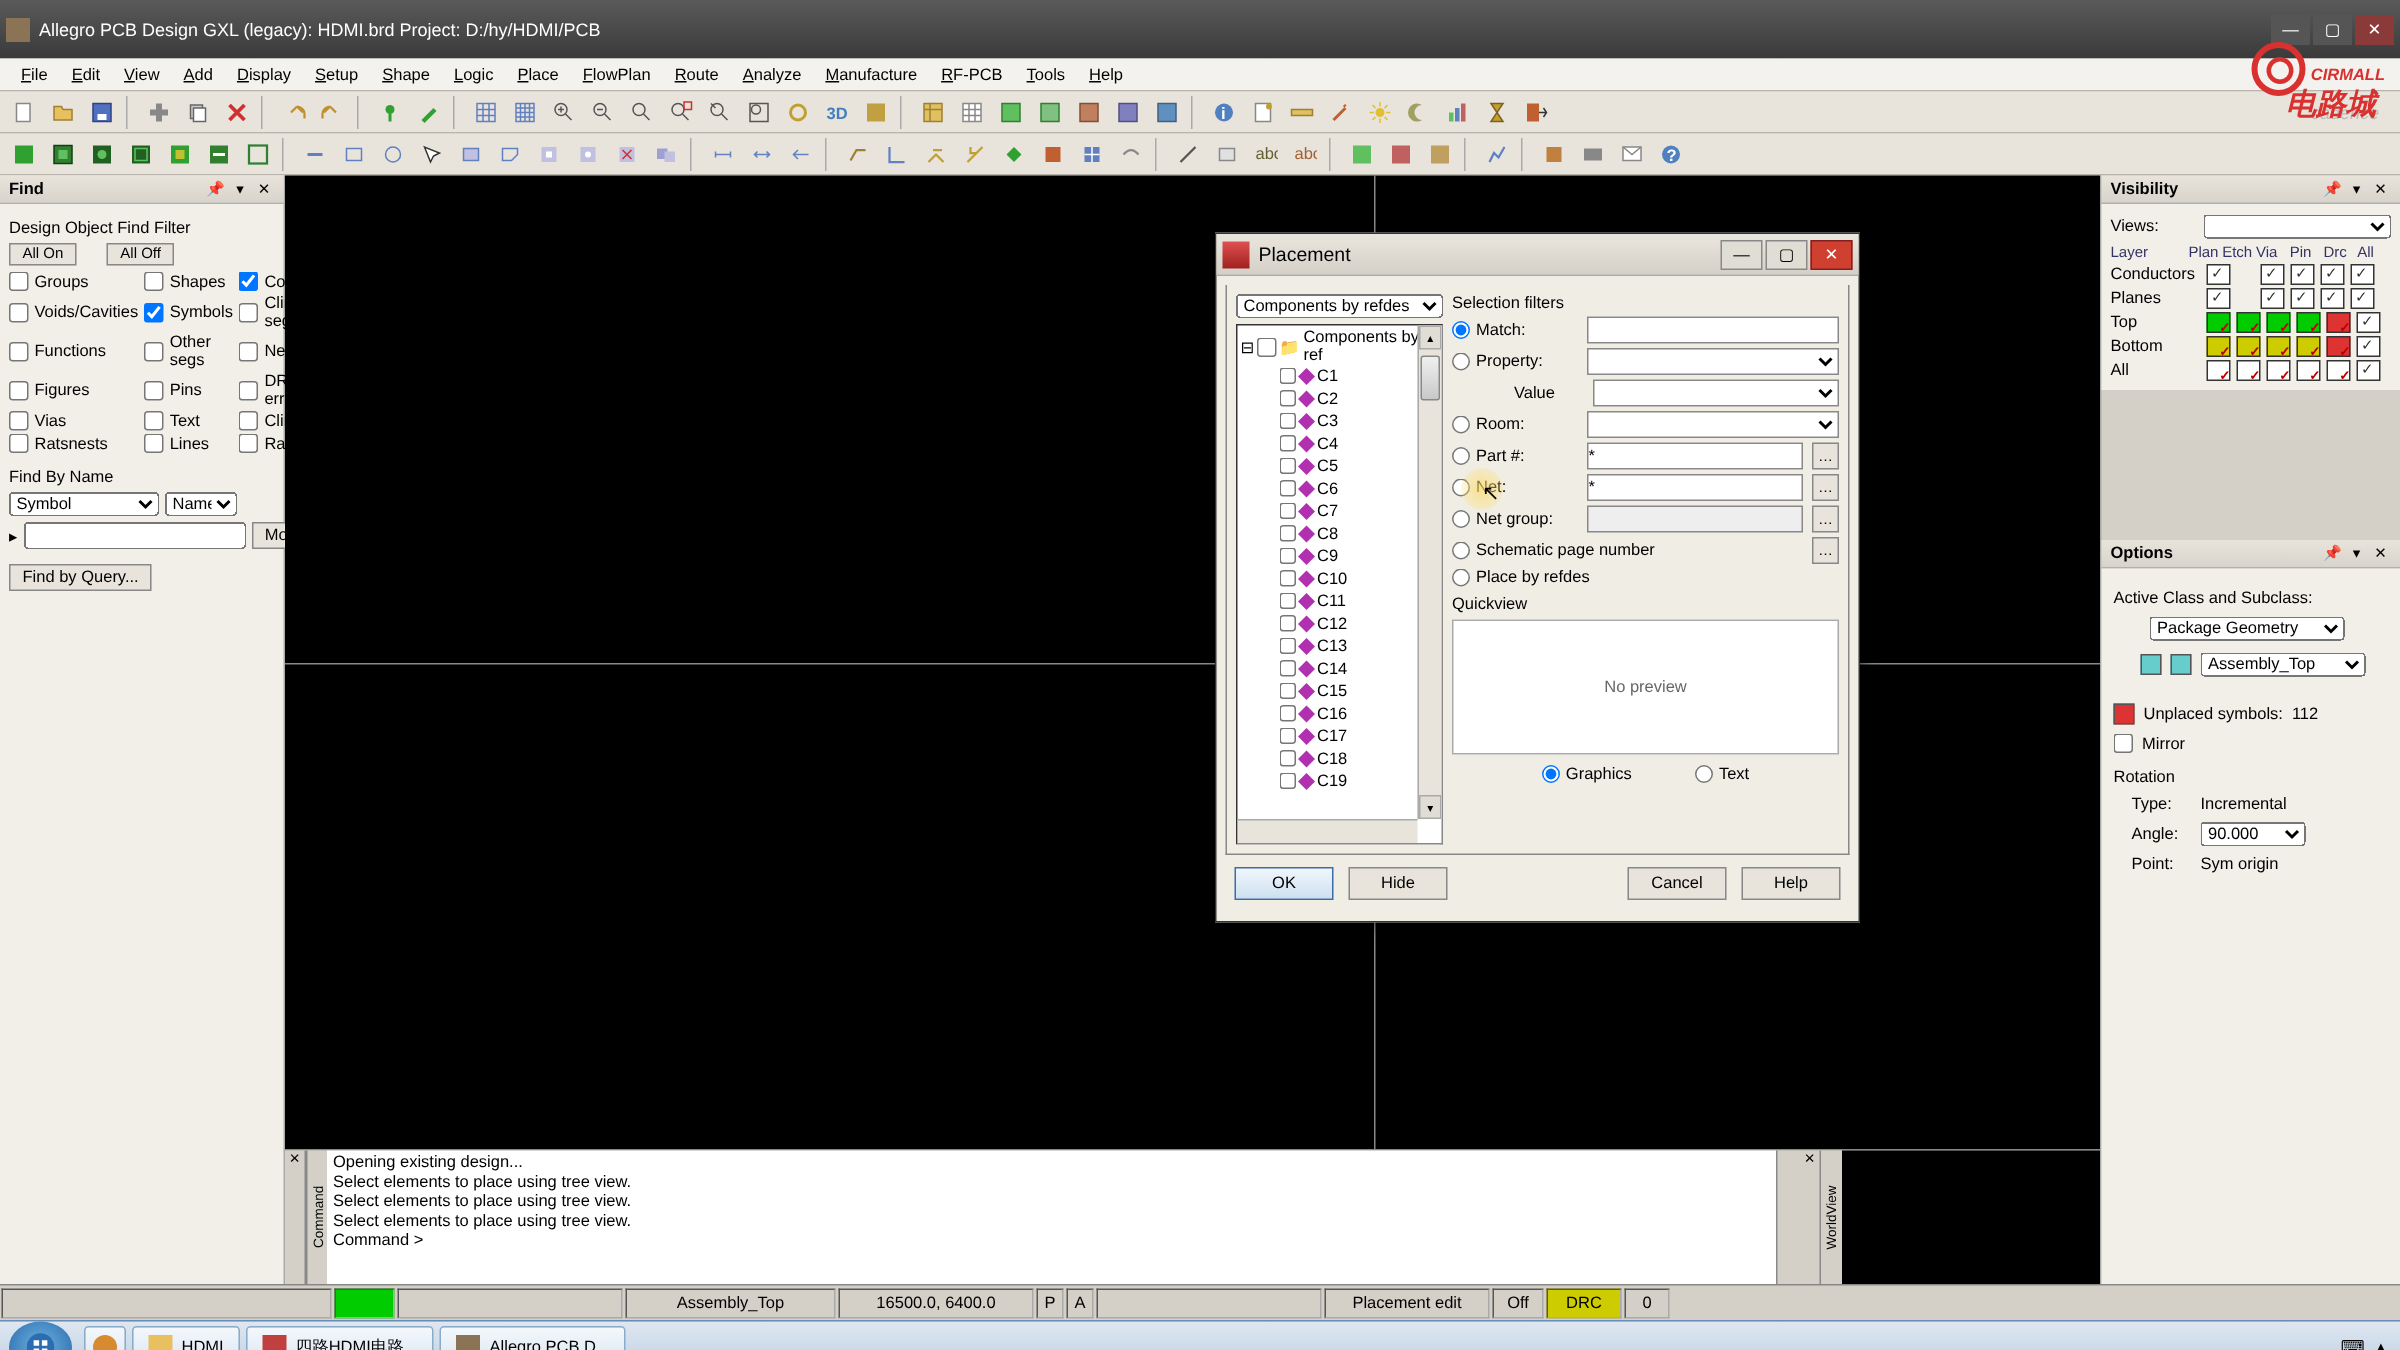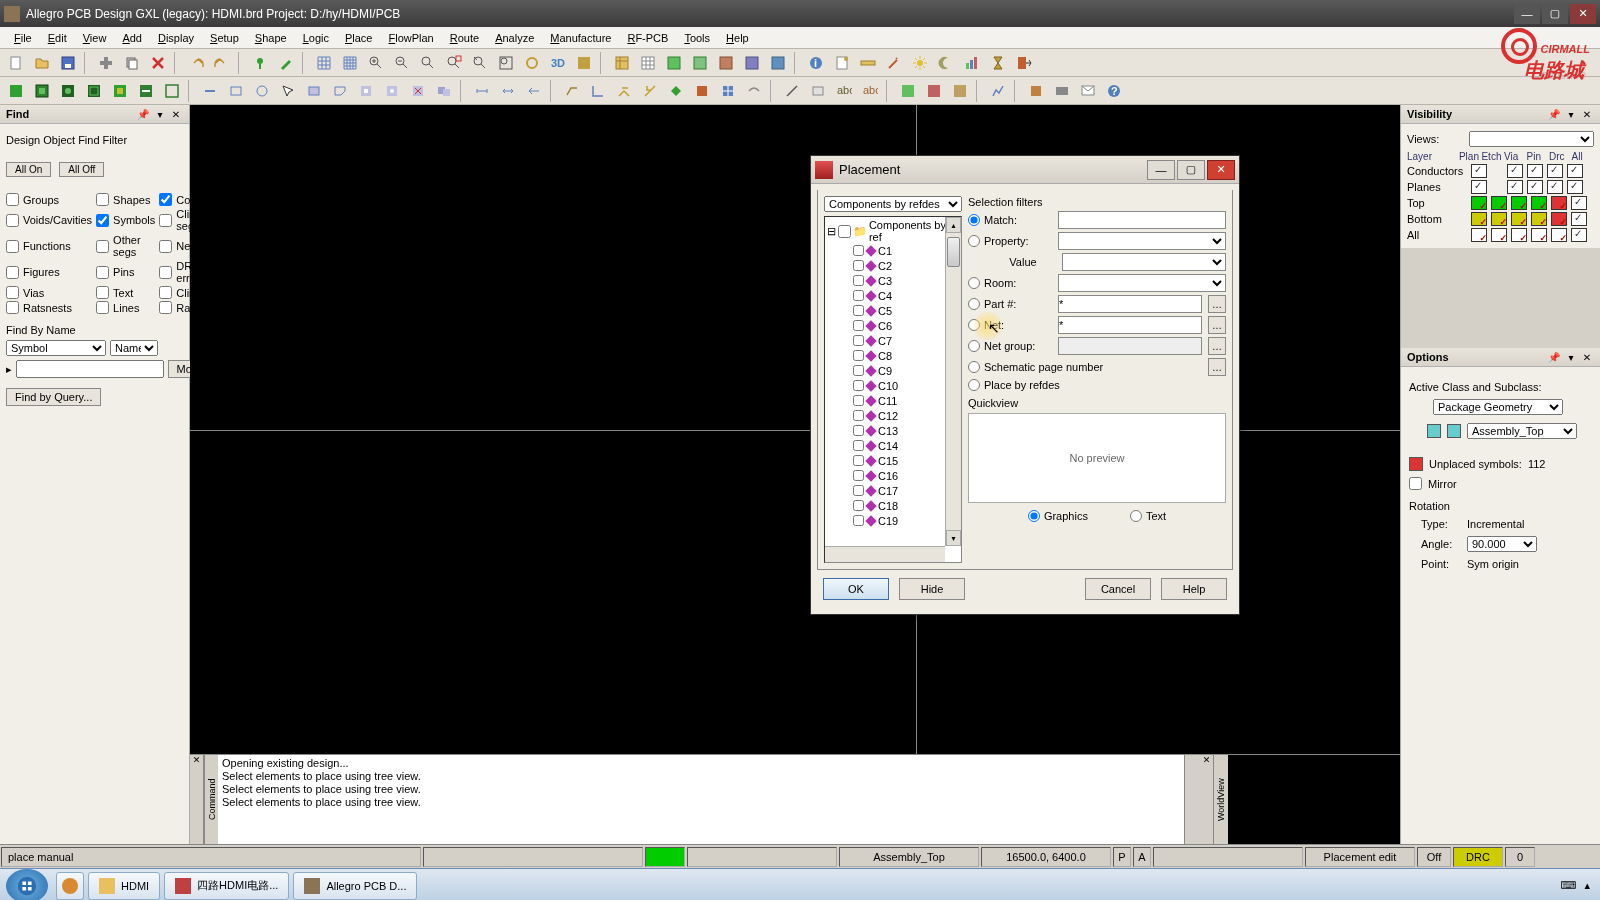--- a/index.html
+++ b/index.html
@@ -1,19 +1,19 @@
 <!DOCTYPE html>
 <html><head>
 <meta charset="utf-8">
 <style>
 * { margin:0; padding:0; box-sizing:border-box; font-family:"Segoe UI",Tahoma,sans-serif; font-size:11px; user-select:none; }
 body { width:1600px; height:900px; background:#d4d0c8; overflow:hidden; position:relative; }
 
 
-.titlebar { height:27px; background:linear-gradient(#5a5a5a,#3a3a3a); display:flex; align-items:center; color:#fff; padding:0 4px; }
+.titlebar { height:39px; background:linear-gradient(#5a5a5a,#3a3a3a); display:flex; align-items:center; color:#fff; padding:0 4px; }
 .titlebar .icon { width:16px; height:16px; background:#8b7355; margin-right:6px; }
 .titlebar .title { flex:1; font-size:12px; }
 .winbtn { width:26px; height:20px; background:#555; color:#fff; display:flex; align-items:center; justify-content:center; margin-left:2px; cursor:pointer; }
 .winbtn.close { background:#8b3a3a; }
 
 
 .watermark { position:absolute; right:10px; top:28px; color:#d93030; font-size:28px; font-weight:bold; font-style:italic; z-index:100; pointer-events:none; line-height:1; }
 .watermark .ring { display:inline-block; width:36px; height:36px; border:4px solid #d93030; border-radius:50%; vertical-align:middle; margin-right:4px; position:relative; }
 .watermark .ring::after { content:''; position:absolute; left:6px; top:6px; width:12px; height:12px; border:3px solid #d93030; border-radius:50%; }
 .watermark .cn { font-size:20px; display:block; text-align:right; margin-top:-4px; padding-right:6px; }
@@ -32,21 +32,21 @@
 
 .main { display:flex; height:calc(100% - 25px - 22px - 28px - 28px - 24px - 34px); }
 
 
 .find-panel { width:190px; background:#f2efe8; border-right:1px solid #aaa; display:flex; flex-direction:column; }
 .panel-hdr { background:linear-gradient(#e8e4dc,#d8d4cc); border-bottom:1px solid #b0b0b0; padding:2px 6px; display:flex; align-items:center;justify-content:space-between; }
 .panel-hdr .t { flex:1; font-weight:bold; }
 .panel-hdr .pin, .panel-hdr .dn, .panel-hdr .x { width:14px; height:14px; margin-left:2px; display:flex; align-items:center; justify-content:center; cursor:pointer; font-size:10px; }
 .find-body { padding:6px; }
 .find-body .sect { font-size:11px; margin:4px 0; }
-.onoff { display:flex; gap:8px; margin:16px 0; }
+.onoff { display:flex; gap:20px; margin:4px 0; }
 .onoff button { padding:1px 8px; background:#e8e4dc; border:1px solid #888; cursor:pointer; font-size:10px; }
 .chk-grid { display:grid; grid-template-columns:1fr 1fr 1fr; gap:2px 4px; margin:4px 0; }
 .chk { display:flex; align-items:center; gap:4px; font-size:11px; }
 .chk input { width:13px; height:13px; }
 .find-name { margin-top:10px; }
 .find-name select { width:100px; font-size:11px; }
 .find-name .row { display:flex; gap:4px; margin:4px 0; align-items:center; }
 .find-name input[type=text] { flex:1; font-size:11px; padding:1px; }
 .find-name button { padding:2px 8px; background:#e8e4dc; border:1px solid #888; cursor:pointer; font-size:11px; }
 
@@ -684,20 +684,21 @@
       </div>
     </div>
     <div class="console-wrap">
       <div class="console-close">✕</div>
       <div class="console-tab">Command</div>
       <div class="console" id="console">
           <div class="ln">Opening existing design...</div>
           <div class="ln">Select elements to place using tree view.</div>
           <div class="ln">Select elements to place using tree view.</div>
           <div class="ln">Select elements to place using tree view.</div>
+          <div class="ln">Command &gt;</div>
         </div>
       <div style="width:16px;background:#d4d0c8;border-left:1px solid #888"></div>
       <div class="wv-wrap">
         <div class="wv-close">✕</div>
         <div class="wv-tab">WorldView</div>
         <div class="wv-view"></div>
       </div>
     </div>
   </div>
 
@@ -803,21 +804,20 @@
         </div>
       <div class="opt-row" style="margin-left:12px">
           <span style="width:40px">Point:</span>
           <span>Sym origin</span>
         </div>
     </div>
   </div>
 </div>
 
 <div class="statusbar">
-  <div class="cell" style="flex:0 0 420px">place manual</div>
   <div class="cell" style="flex:0 0 220px"></div>
   <div class="cell green" style="width:40px"></div>
   <div class="cell" style="width:150px"></div>
   <div class="cell" style="width:140px;justify-content:center">Assembly_Top</div>
   <div class="cell" style="width:130px;justify-content:center">16500.0, 6400.0</div>
   <div class="cell" style="width:18px;justify-content:center">P</div>
   <div class="cell" style="width:18px;justify-content:center">A</div>
   <div class="cell" style="width:150px"></div>
   <div class="cell" style="width:110px;justify-content:center">Placement edit</div>
   <div class="cell" style="width:34px;justify-content:center">Off</div>

